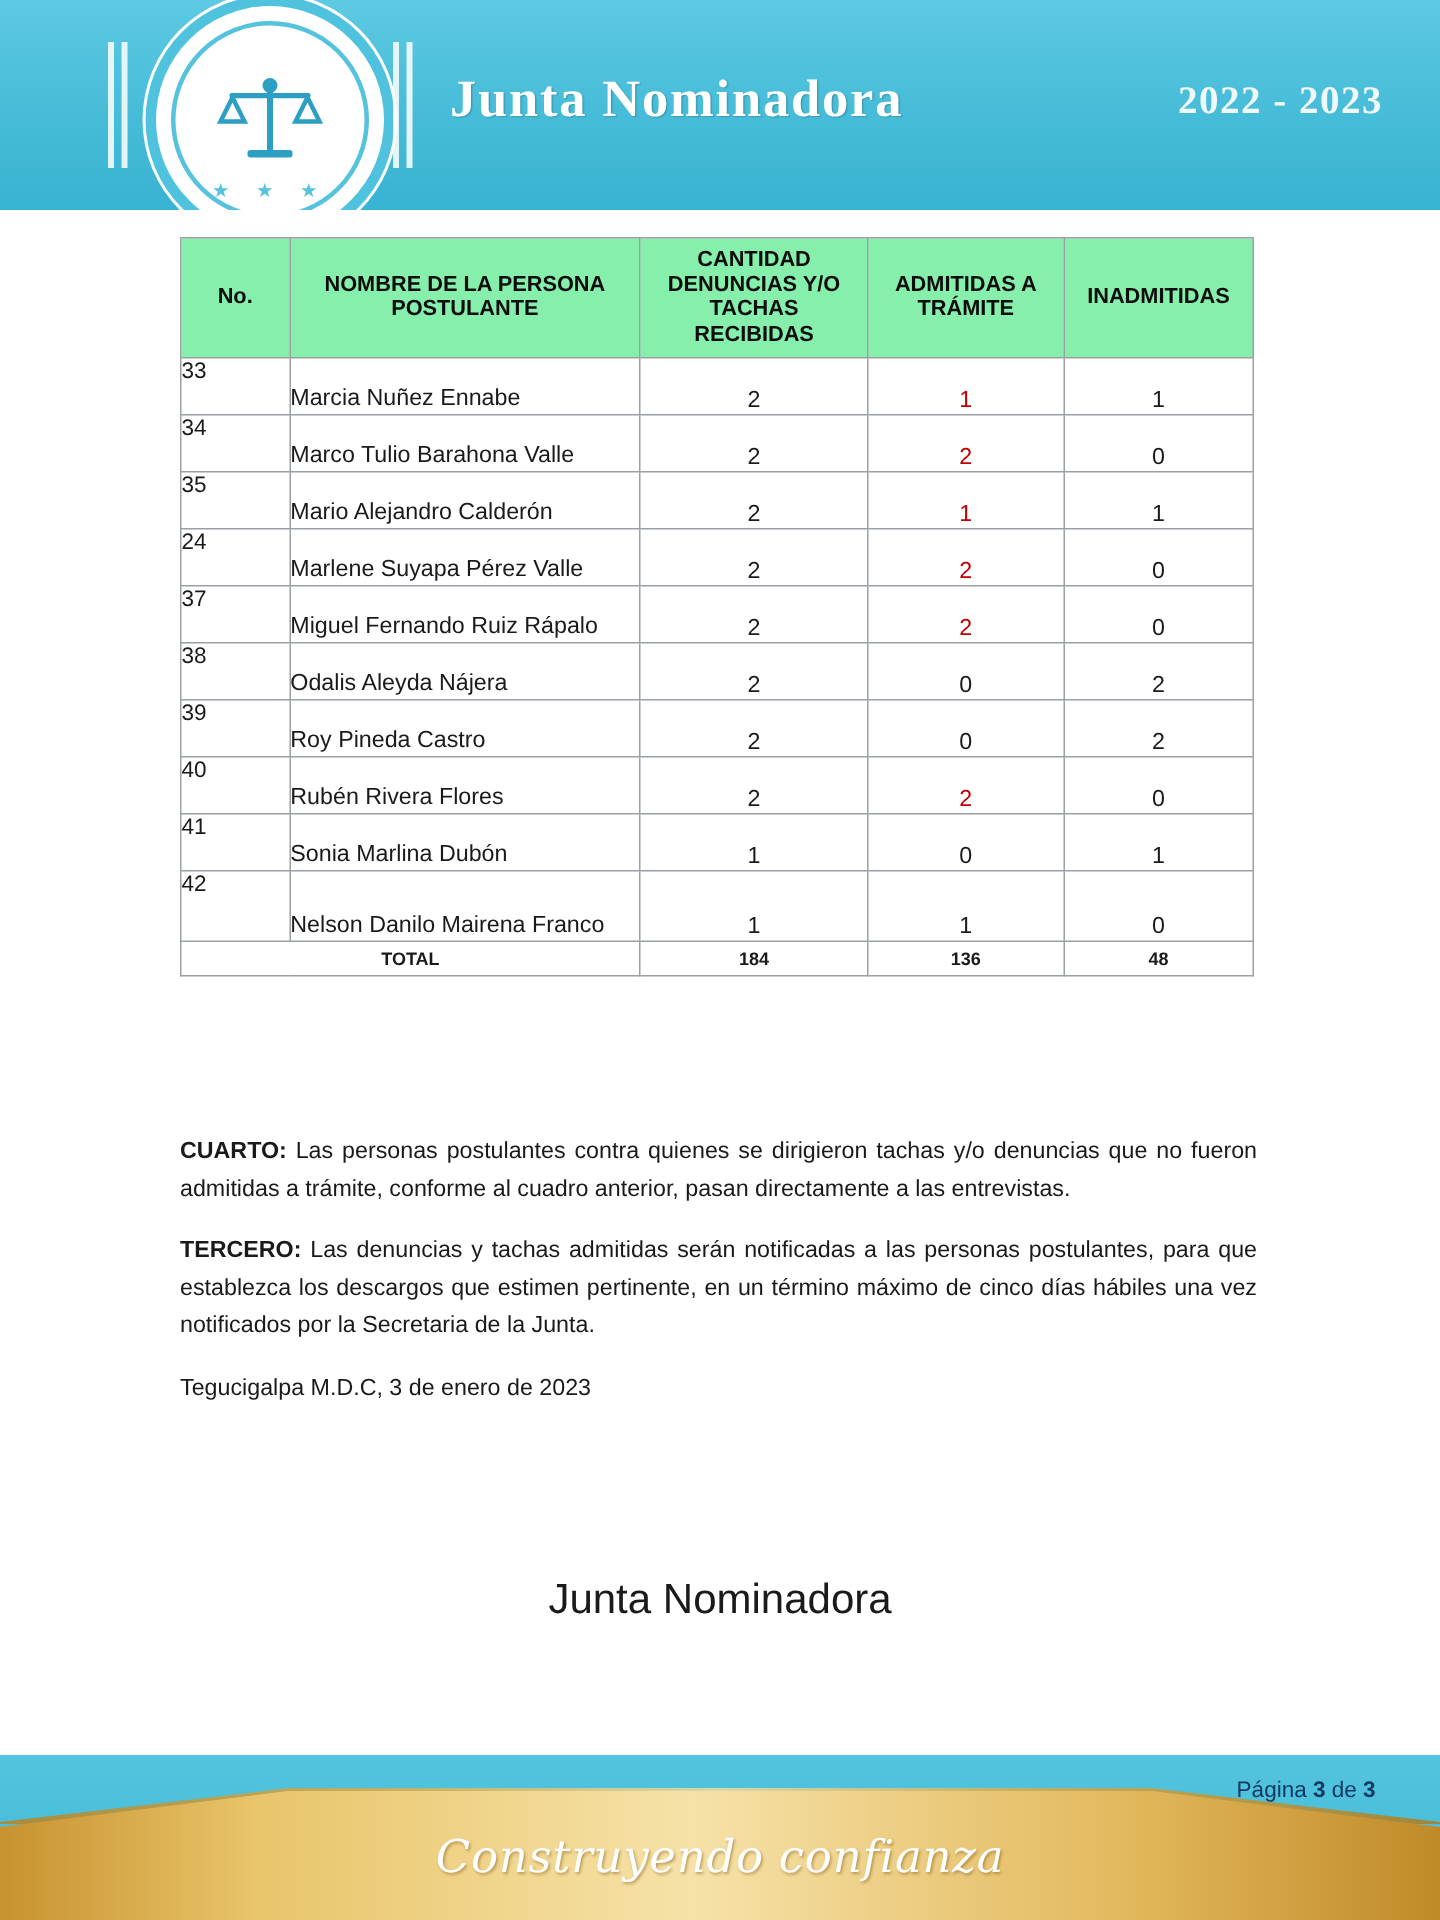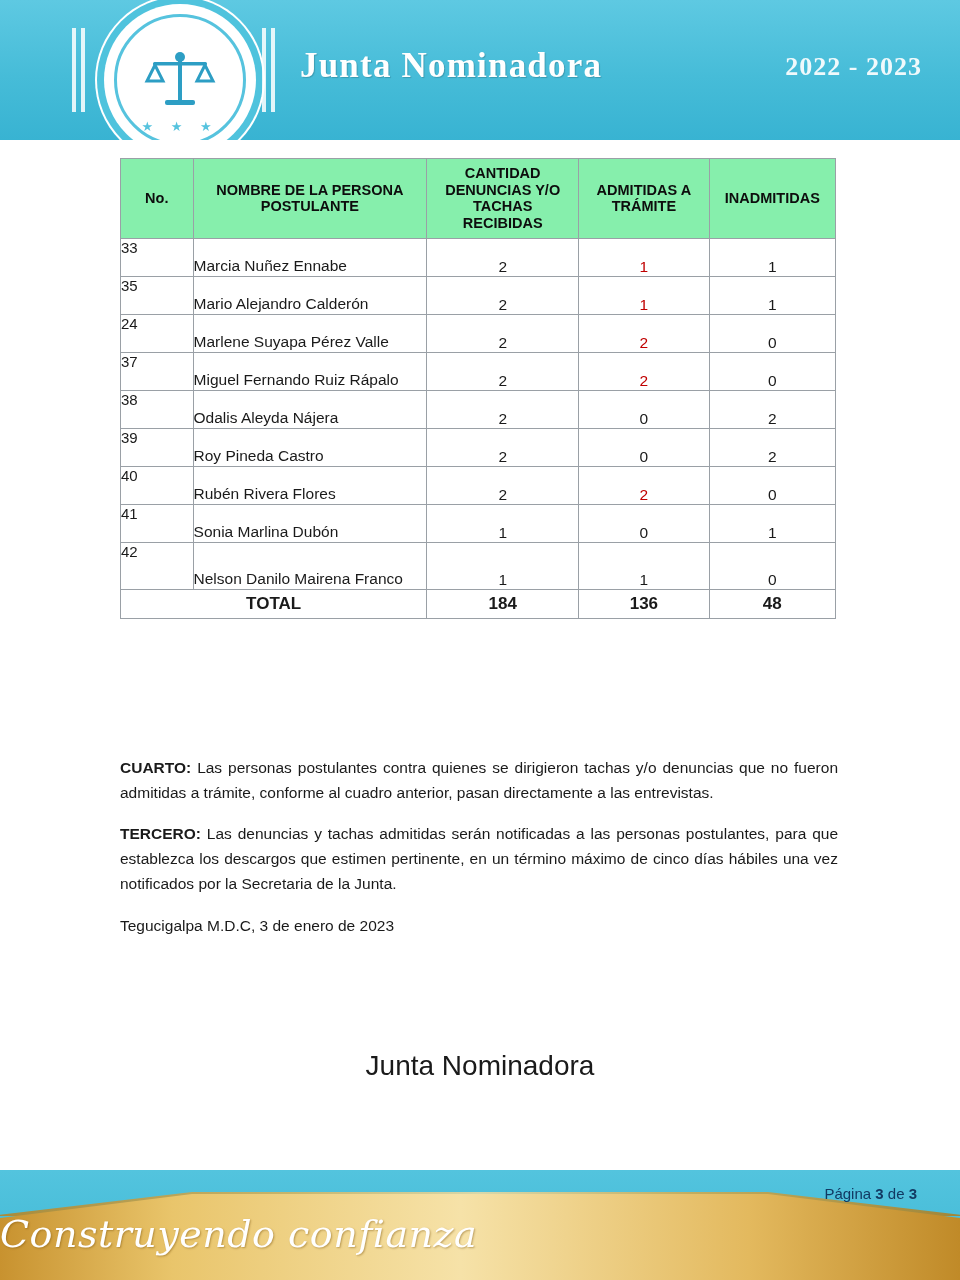--- a/index.html
+++ b/index.html
@@ -182,21 +182,21 @@
     padding-bottom: 5px;
     font-size: 15.5px;
   }
   td.c-num.red { color: #c00000; }
   tr.body-row { height: 38px; }
   tr.body-row.tall { height: 47px; }
 
   tr.total-row td {
     font-weight: bold;
     text-align: center;
-    font-size: 17px;
+    font-size: 12px;
     padding: 4px 0;
   }
 
   .paragraphs {
     position: absolute;
     left: 120px;
     top: 615px;
     width: 718px;
     font-size: 15.5px;
     color: #1a1a1a;
@@ -245,23 +245,24 @@
     left: 0; bottom: 64px;
     width: 960px; height: 26px;
     background: linear-gradient(90deg,#b9821f 0%, #dcb257 30%, #f0dba0 50%, #d7a949 72%, #b07c1c 100%);
     clip-path: polygon(0% 95%, 20% 8%, 80% 8%, 100% 95%, 100% 100%, 0% 100%);
     opacity: .85;
   }
   .footer-slogan {
     position: absolute;
     left: 0; bottom: 24px;
     width: 960px;
+    text-align: center;
     font-family: "DejaVu Serif", serif;
     font-style: italic;
-    font-size: 38px;
+    font-size: 30px;
     color: #ffffff;
     text-shadow: 1px 1px 2px rgba(120,80,10,.45);
     letter-spacing: .5px;
   }
   .footer-page {
     position: absolute;
     right: 43px;
     bottom: 78px;
     font-size: 15px;
     color: #123a63;
@@ -318,20 +319,27 @@
     </thead>
     <tbody>
       <tr class="body-row">
         <td class="c-no">33</td>
         <td class="c-name">Marcia Nuñez Ennabe</td>
         <td class="c-num">2</td>
         <td class="c-num red">1</td>
         <td class="c-num">1</td>
       </tr>
       <tr class="body-row">
+        <td class="c-no">34</td>
+        <td class="c-name">Marco Tulio Barahona Valle</td>
+        <td class="c-num">2</td>
+        <td class="c-num red">2</td>
+        <td class="c-num">0</td>
+      </tr>
+      <tr class="body-row">
         <td class="c-no">35</td>
         <td class="c-name">Mario Alejandro Calderón</td>
         <td class="c-num">2</td>
         <td class="c-num red">1</td>
         <td class="c-num">1</td>
       </tr>
       <tr class="body-row">
         <td class="c-no">24</td>
         <td class="c-name">Marlene Suyapa Pérez Valle</td>
         <td class="c-num">2</td>

